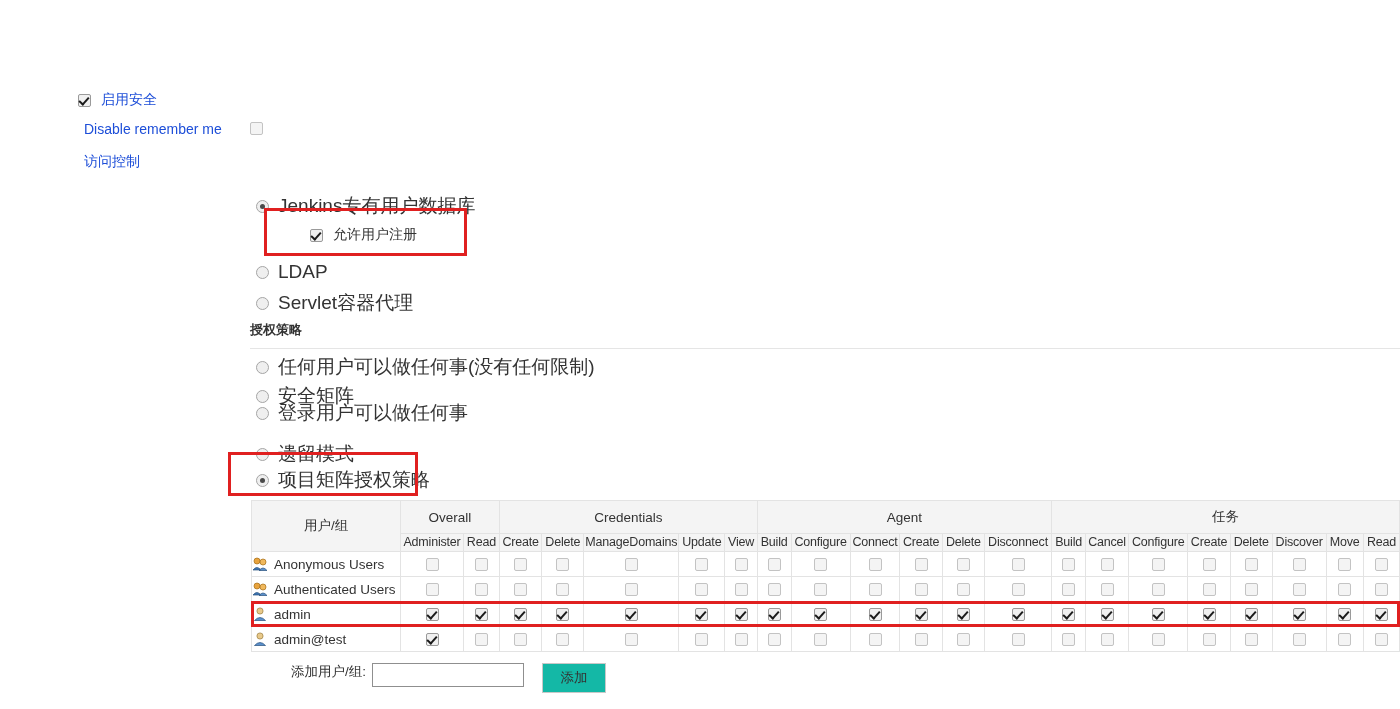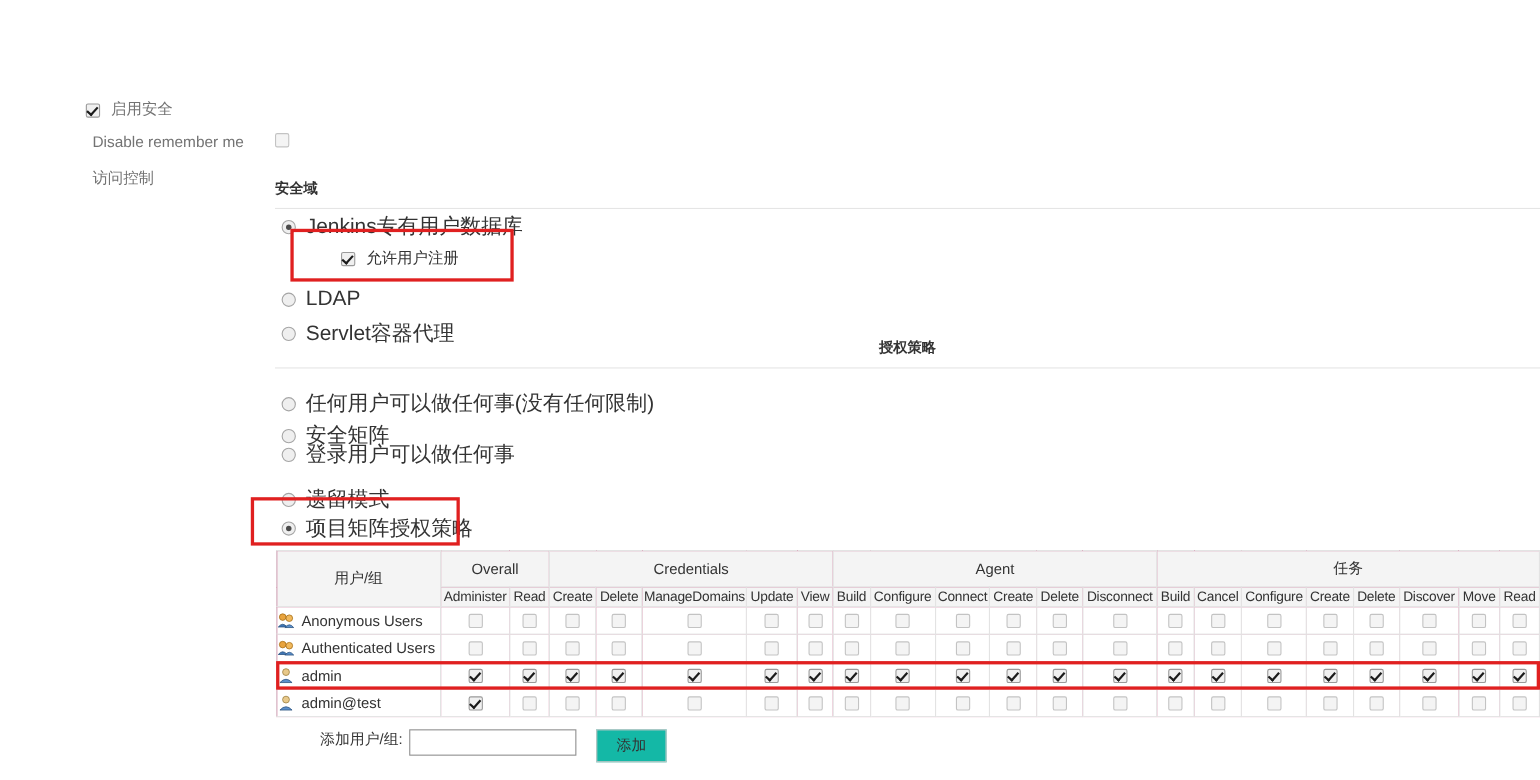--- a/index.html
+++ b/index.html
@@ -35,42 +35,42 @@
   .lock-icon { width: 40px; height: 44px; display: block; }
 
   
   .form-row {
     position: absolute;
     display: flex;
     align-items: center;
   }
   .form-label {
     font-size: 14px;
-    color: #737373;
+    color: #1d4ed8;
     white-space: nowrap;
   }
   .row-enable-security { left: 78px; top: 91px; gap: 10px; }
   .row-disable-remember { left: 84px; top: 121px; }
   .row-access-control { left: 84px; top: 153px; }
   .remember-box-holder { position: absolute; left: 250px; top: 121px; }
 
   
   .section-header {
     position: absolute;
     left: 250px;
     width: 1150px;
     font-size: 13px;
     font-weight: bold;
     color: #333333;
     padding-bottom: 9px;
     border-bottom: 1px solid #e5e5e5;
     box-sizing: border-box;
   }
   #sec-realm-header { top: 162px; }
-  #auth-strategy-header { top: 307px; text-align: center; }
+  #auth-strategy-header { top: 321px; }
 
   .radio-row {
     position: absolute;
     left: 256px;
     display: flex;
     align-items: center;
     gap: 9px;
     font-size: 19px;
     color: #333;
     white-space: nowrap;
@@ -244,21 +244,20 @@
     <span class="form-label">Disable remember me</span>
   </div>
   <div class="remember-box-holder">
     <span class="cb dim"></span>
   </div>
 
   <div class="form-row row-access-control">
     <span class="form-label">访问控制</span>
   </div>
 
-  <div class="section-header" id="sec-realm-header">安全域</div>
 
   <div class="radio-row" style="top: 193px;">
     <span class="radio selected"></span>
     <span>Jenkins专有用户数据库</span>
   </div>
 
   <div class="sub-check-row" style="left: 310px; top: 226px;">
     <span class="cb checked"></span>
     <span>允许用户注册</span>
   </div>

